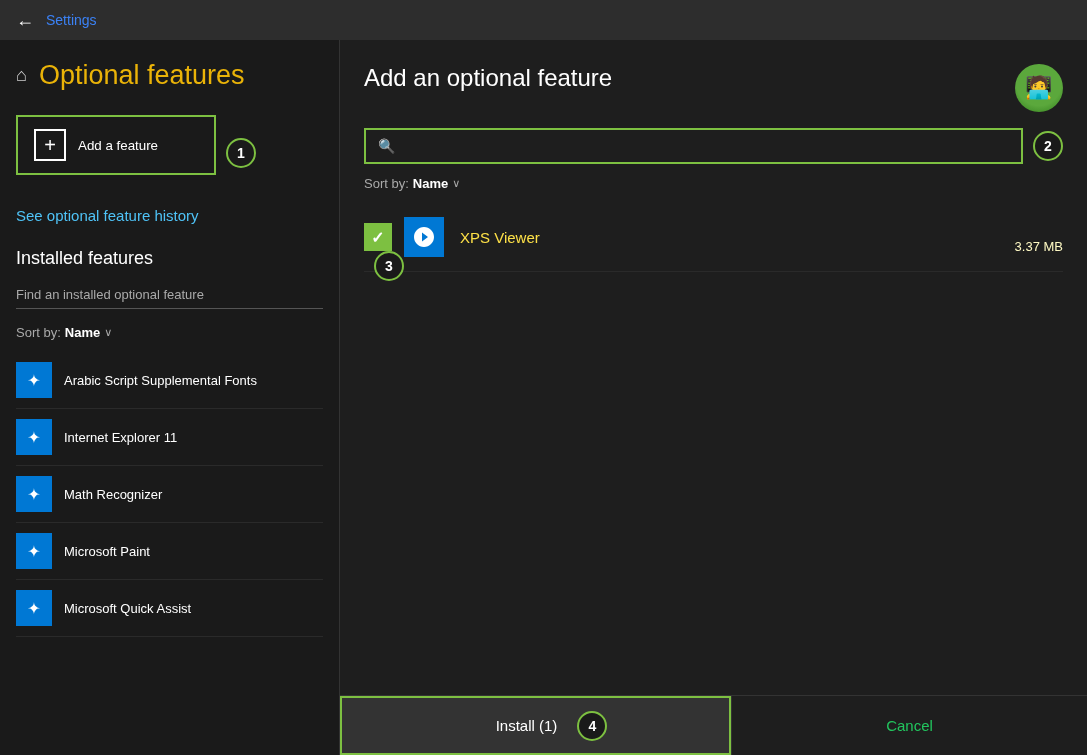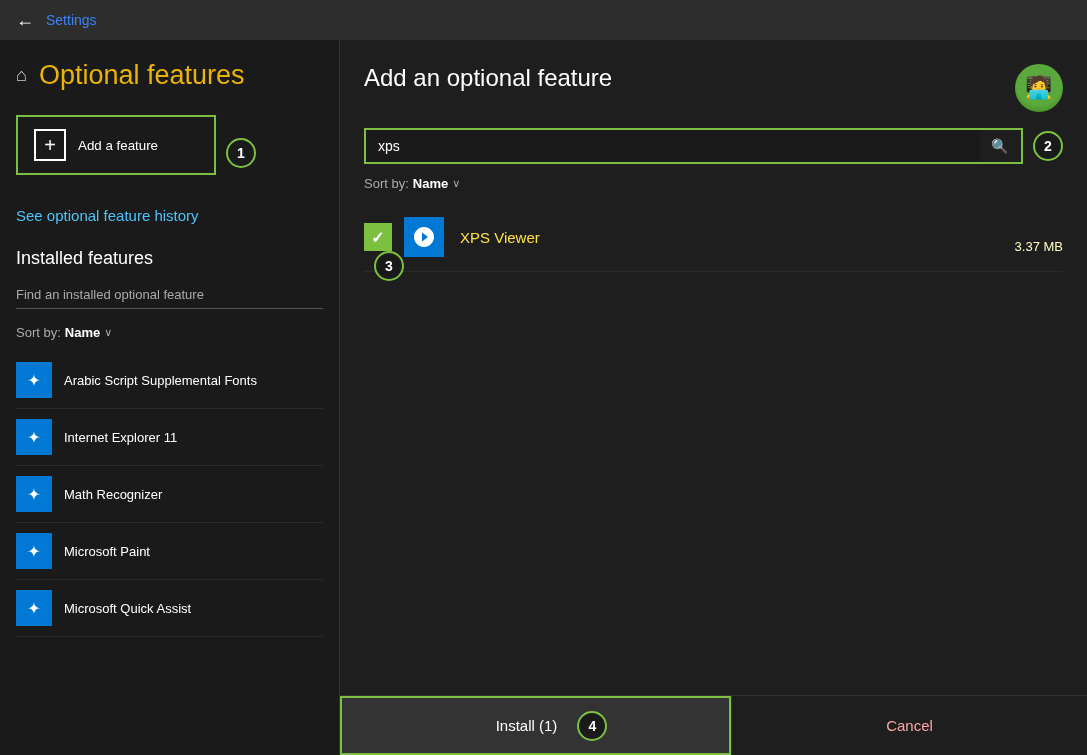--- a/index.html
+++ b/index.html
@@ -336,21 +336,21 @@
       align-items: center;
       justify-content: center;
       gap: 10px;
       padding-left: 32px;
     }
     .cancel-btn {
       flex: 1;
       background: transparent;
       border: none;
       border-left: 1px solid #333;
-      color: #fca5a5;
+      color: #22c55e;
       font-size: 15px;
       cursor: pointer;
     }
   </style>
 </head>
 <body>
 
 <div class="title-bar">
   <span class="title-bar-back">←</span>
   <span class="title-bar-title">Settings</span>
@@ -412,21 +412,20 @@
   <div class="right-panel">
 
     <div class="dialog-header">
       <span class="dialog-title">Add an optional feature</span>
 
       <div style="width:48px;height:48px;background:radial-gradient(circle at 50% 40%, #5ba83c 60%, #2d7a1a 100%);border-radius:50%;display:flex;align-items:center;justify-content:center;font-size:22px;">🧑‍💻</div>
     </div>
 
     <div class="search-bar-container">
       <div class="search-bar-wrapper">
-        <input class="search-input" type="text" value="xps" style="">
         <button class="search-icon-btn">🔍</button>
       </div>
       <span class="step-circle search-step-circle">2</span>
     </div>
 
     <div class="sort-bar-right">
       <span>Sort by:</span>
       <span class="sort-name">Name</span>
       <span style="margin-left:4px;font-size:11px;">∨</span>
     </div>

